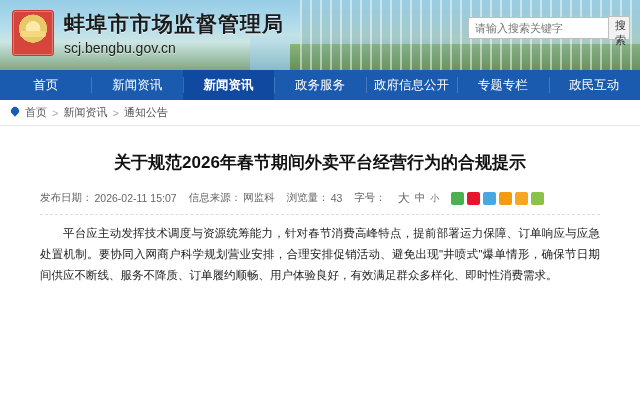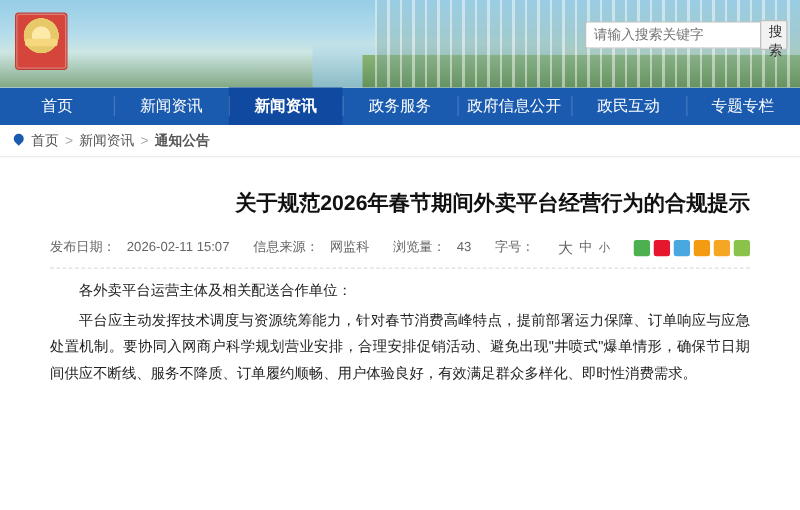--- a/index.html
+++ b/index.html
@@ -118,37 +118,38 @@
     position: relative; flex: none;
   }
   .crumb-pin:before {
     content: ""; position: absolute; left: 1px; top: 0;
     width: 8px; height: 8px; border-radius: 50% 50% 50% 0;
     transform: rotate(-45deg);
     background: #1a5bb0;
   }
   .crumb-link { color: #555; cursor: pointer; }
   .crumb-sep { margin: 0 5px; color: #aaa; }
-  .crumb-cur { color: #555; font-weight: bold; }
+  .crumb-cur { color: #555; }
 
   
   .content {
     padding: 14px 40px 0 40px;
     background: #fff;
   }
   .art-title {
-    text-align: right;
+    text-align: center;
     font-size: 17px;
     font-weight: bold;
     color: #111;
     line-height: 1.5;
     margin: 10px 0 14px 0;
   }
   .meta-row {
-    display: flex; align-items: center; justify-content: space-between;
+    display: flex; align-items: center; justify-content: flex-start;
+    gap: 12px;
     font-size: 10.5px; color: #666;
     border-bottom: 1px dashed #ddd;
     padding-bottom: 7px;
     margin-bottom: 8px;
     flex-wrap: nowrap;
   }
   .meta-item { white-space: nowrap; }
   .font-sizes { display: flex; align-items: center; gap: 5px; }
   .font-sizes .fs { cursor: pointer; color: #666; }
   .fs-l { font-size: 12px; }
@@ -180,34 +181,36 @@
 <body>
 
 <div class="page">
 
   <div class="header">
     <div class="header-photo"></div>
     <div class="water"></div>
     <div class="green-bank"></div>
     <div class="bridge"></div>
     <div class="emblem"></div>
+    <div class="site-title">蚌埠市市场监督管理局</div>
+    <div class="site-domain">scj.bengbu.gov.cn</div>
     <div class="search-wrap">
       <input class="search-input" type="text" placeholder="请输入搜索关键字" style="">
       <button class="search-btn">搜索</button>
     </div>
   </div>
 
   <div class="nav">
     <div class="nav-item">首页</div>
     <div class="nav-item">新闻资讯</div>
     <div class="nav-item active">新闻资讯</div>
     <div class="nav-item">政务服务</div>
     <div class="nav-item">政府信息公开</div>
+    <div class="nav-item">专题专栏</div>
     <div class="nav-item">政民互动</div>
-    <div class="nav-item">专题专栏</div>
   </div>
 
   <div class="crumb-bar">
     <span class="crumb-pin"></span>
     <span class="crumb-link">首页</span>
     <span class="crumb-sep">&gt;</span>
     <span class="crumb-link">新闻资讯</span>
     <span class="crumb-sep">&gt;</span>
     <span class="crumb-cur">通知公告</span>
   </div>
@@ -233,20 +236,19 @@
         <i class="si si-weibo"></i>
         <i class="si si-qq"></i>
         <i class="si si-print"></i>
         <i class="si si-fav"></i>
         <i class="si si-share"></i>
       </span>
     </div>
 
     <div class="scroll-clip">
       <div class="body-text">
-        <p>各外卖平台运营主体及相关配送合作单位：</p>
         <p>平台应主动发挥技术调度与资源统筹能力，针对春节消费高峰特点，提前部署运力保障、订单响应与应急处置机制。要协同入网商户科学规划营业安排，合理安排促销活动、避免出现"井喷式"爆单情形，确保节日期间供应不断线、服务不降质、订单履约顺畅、用户体验良好，有效满足群众多样化、即时性消费需求。</p>
 
       </div>
     </div>
   </div>
 
 </div>
 
 </body></html>

